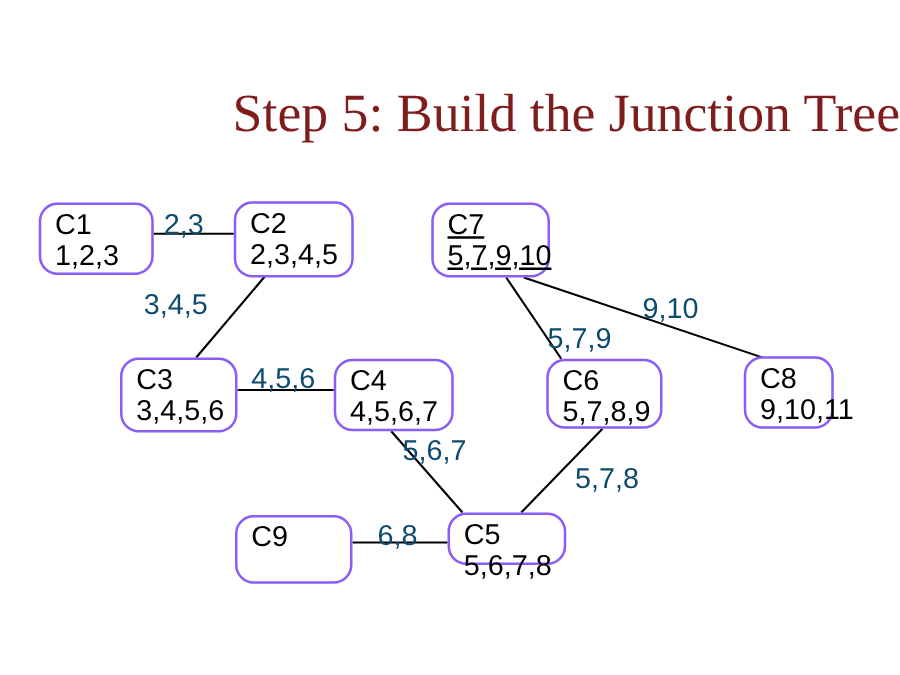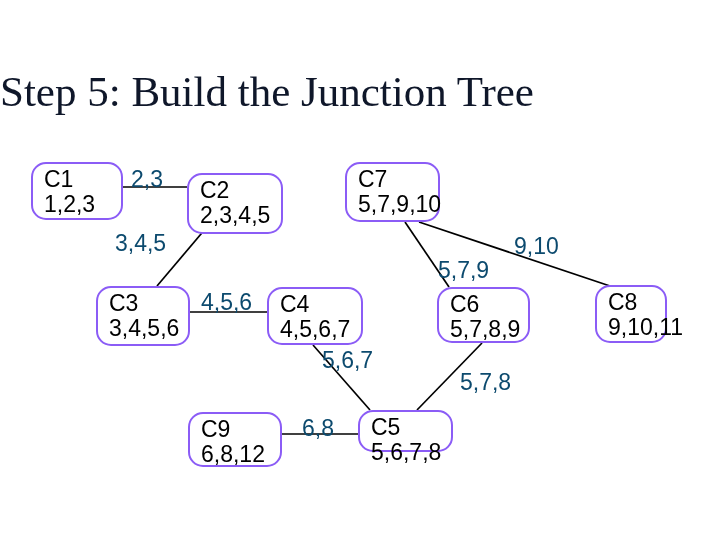--- a/index.html
+++ b/index.html
@@ -10,26 +10,26 @@
     background: #ffffff;
     overflow: hidden;
     font-family: "Liberation Sans", sans-serif;
   }
   #slide-title {
     position: absolute;
     left: 0;
     top: 68px;
     width: 720px;
     margin: 0;
-    text-align: left;
+    text-align: right;
     font-family: "Liberation Serif", serif;
     font-weight: normal;
     font-size: 43px;
     line-height: 48px;
-    color: #0f172a;
+    color: #7f1d1d;
     white-space: nowrap;
   }
   #edge-layer {
     position: absolute;
     left: 0; top: 0;
     width: 720px; height: 540px;
   }
   #edge-layer line {
     stroke: #000000;
     stroke-width: 1.7;
@@ -67,25 +67,25 @@
       <line x1="419" y1="222" x2="613" y2="287"></line>
       <line x1="313" y1="345" x2="370" y2="410"></line>
       <line x1="482" y1="343" x2="417" y2="410"></line>
       <line x1="282" y1="434" x2="358" y2="434"></line>
     </svg>
   <div id="node-layer">
       <div class="node" style="left: 31px; top: 162px; width: 92px; height: 58px;">
     <div>C1</div>
     <div>1,2,3</div>
   </div>
-      <div class="node" style="left: 187px; top: 161px; width: 96px; height: 61px; margin-top: 12px;">
+      <div class="node" style="left: 187px; top: 161px; width: 96px; height: 61px;">
     <div>C2</div>
     <div>2,3,4,5</div>
   </div>
-      <div class="node" style="left: 345px; top: 162px; width: 95px; height: 60px;">
+      <div class="node" style="left: 345px; top: 162px; width: 95px; height: 60px; text-decoration: underline;">
     <div>C7</div>
     <div>5,7,9,10</div>
   </div>
       <div class="node" style="left: 96px; top: 286px; width: 94px; height: 60px;">
     <div>C3</div>
     <div>3,4,5,6</div>
   </div>
       <div class="node" style="left: 267px; top: 287px; width: 96px; height: 58px;">
     <div>C4</div>
     <div>4,5,6,7</div>
@@ -93,21 +93,20 @@
       <div class="node" style="left: 437px; top: 287px; width: 93px; height: 56px;">
     <div>C6</div>
     <div>5,7,8,9</div>
   </div>
       <div class="node" style="left: 595px; top: 285px; width: 72px; height: 58px;">
     <div>C8</div>
     <div>9,10,11</div>
   </div>
       <div class="node" style="left: 188px; top: 412px; width: 94px; height: 55px;">
     <div>C9</div>
-    <div>6,8,12</div>
   </div>
       <div class="node" style="left: 358px; top: 410px; width: 95px; height: 42px;">
     <div>C5</div>
     <div>5,6,7,8</div>
   </div>
     </div>
   <div id="label-layer">
       <div class="edge-label" style="left: 131px; top: 167px;">2,3</div>
       <div class="edge-label" style="left: 115px; top: 231px;">3,4,5</div>
       <div class="edge-label" style="left: 201px; top: 290px;">4,5,6</div>

